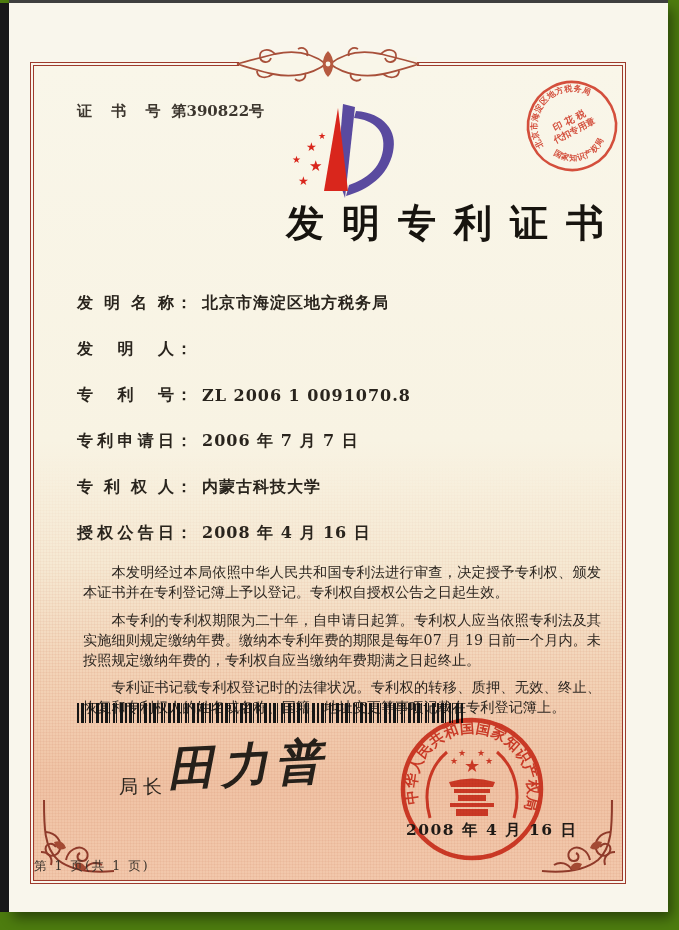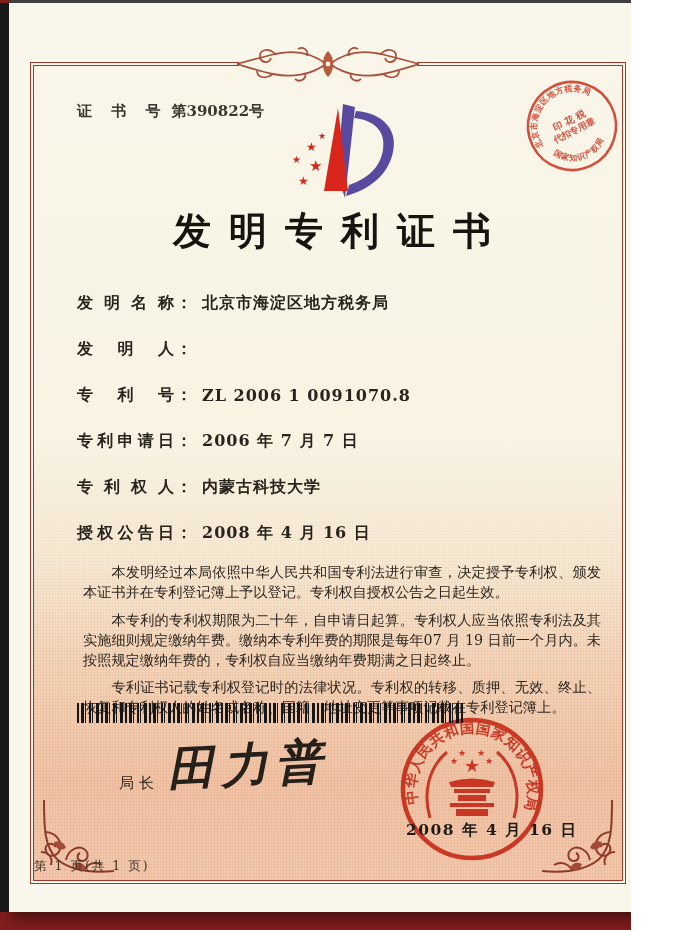--- a/index.html
+++ b/index.html
@@ -1,47 +1,47 @@
 <!DOCTYPE html>
 <html><head>
 <meta charset="utf-8">
 <style>
   html,body{margin:0;padding:0;}
-  .canvas{position:relative;width:631px;height:930px;background:#7f1d1d;overflow:hidden;
+  .canvas{position:relative;width:679px;height:930px;background:#4d7c0f;overflow:hidden;
           font-family:"DejaVu Serif","Liberation Serif",serif;color:#2e2a24;}
   .paper{position:absolute;left:9px;top:3px;width:659px;height:909px;background:#f9f6ec;
          box-shadow:-9px 0 0 #181818,0 -3px 0 #3f3f3f,4px 6px 12px rgba(0,0,0,.45);}
   .frame{position:absolute;left:21px;top:59px;width:596px;height:822px;box-sizing:border-box;
          border:4px double #9e3a2c;}
   .frame-bg{position:absolute;inset:0;
          background:linear-gradient(180deg,#f9f6e9 0%,#f8f3e3 46%,#f6e9d3 61%,#f3d4b8 74%,#f0c3a5 88%,#f2c8ac 100%);}
   .frame-tex{position:absolute;inset:0;
          background-image:repeating-linear-gradient(0deg,rgba(201,119,86,.09) 0 1px,transparent 1px 3px),
                           repeating-linear-gradient(90deg,rgba(201,119,86,.09) 0 1px,transparent 1px 3px);
          -webkit-mask-image:linear-gradient(180deg,transparent 48%,#000 72%);
          mask-image:linear-gradient(180deg,transparent 48%,#000 72%);}
   .cert-no{position:absolute;left:43px;top:36px;font-size:15px;font-weight:600;color:#3c362e;}
   .cert-no .lbl{letter-spacing:7px;margin-right:4px;}
   .logo{position:absolute;left:248px;top:37px;width:124px;height:96px;}
-  .title{position:absolute;left:0;right:0;top:140px;text-align:center;font-size:38px;font-weight:700;
+  .title{position:absolute;left:0;right:0;top:132px;text-align:right;font-size:38px;font-weight:700;
          letter-spacing:18px;padding-left:26px;color:#17140f;}
   .fields{position:absolute;left:43px;top:228px;right:40px;}
   .frow{display:flex;align-items:center;height:19px;margin-bottom:27px;font-size:16px;font-weight:700;color:#29241d;}
   .frow .flabel{display:inline-block;width:98px;text-align:justify;text-align-last:justify;letter-spacing:1px;}
   .frow .fcolon{margin-left:1px;}
   .frow .fvalue{margin-left:10px;letter-spacing:1px;white-space:nowrap;}
   .paras{position:absolute;left:41px;top:489px;width:534px;font-size:14.2px;line-height:1.4;
          color:#2c2620;font-weight:500;text-align:justify;}
   .paras p{margin:8px;text-indent:2em;}
   .barcode{position:absolute;left:43px;top:637px;width:388px;height:20px;
         background-image:repeating-linear-gradient(90deg,
           #161616 0 2px,transparent 2px 4px,#161616 4px 7px,transparent 7px 8px,
           #161616 8px 9px,transparent 9px 12px,#161616 12px 14px,transparent 14px 15px,
           #161616 15px 16px,transparent 16px 19px,#161616 19px 22px,transparent 22px 24px);}
-  .signer-label{position:absolute;left:85px;top:708px;font-size:15px;letter-spacing:5px;color:#2b251e;}
+  .signer-label{position:absolute;left:85px;top:708px;font-size:19px;letter-spacing:5px;color:#2b251e;}
   .signature{position:absolute;left:133px;top:668px;font-size:47px;font-weight:900;letter-spacing:7px;
         color:#26201a;transform:rotate(-3deg);font-style:italic;}
   .seal{position:absolute;left:363px;top:648px;width:150px;height:150px;mix-blend-mode:multiply;opacity:.92;}
   .seal-date{position:absolute;left:372px;top:754px;font-size:15.5px;font-weight:600;letter-spacing:1.5px;color:#1e1a16;}
   .footer{position:absolute;left:0;right:0;top:792px;font-size:12.5px;letter-spacing:2px;color:#3a332c;}
   .tax-stamp{position:absolute;left:490px;top:12px;width:96px;height:96px;transform:rotate(-27deg);
         mix-blend-mode:multiply;opacity:.88;}
   .orn-top{position:absolute;left:50%;top:-22px;transform:translateX(-50%);width:210px;height:40px;}
   .orn-bl{position:absolute;left:2px;bottom:2px;width:80px;height:80px;}
   .orn-br{position:absolute;right:2px;bottom:2px;width:80px;height:80px;transform:scaleX(-1);}

